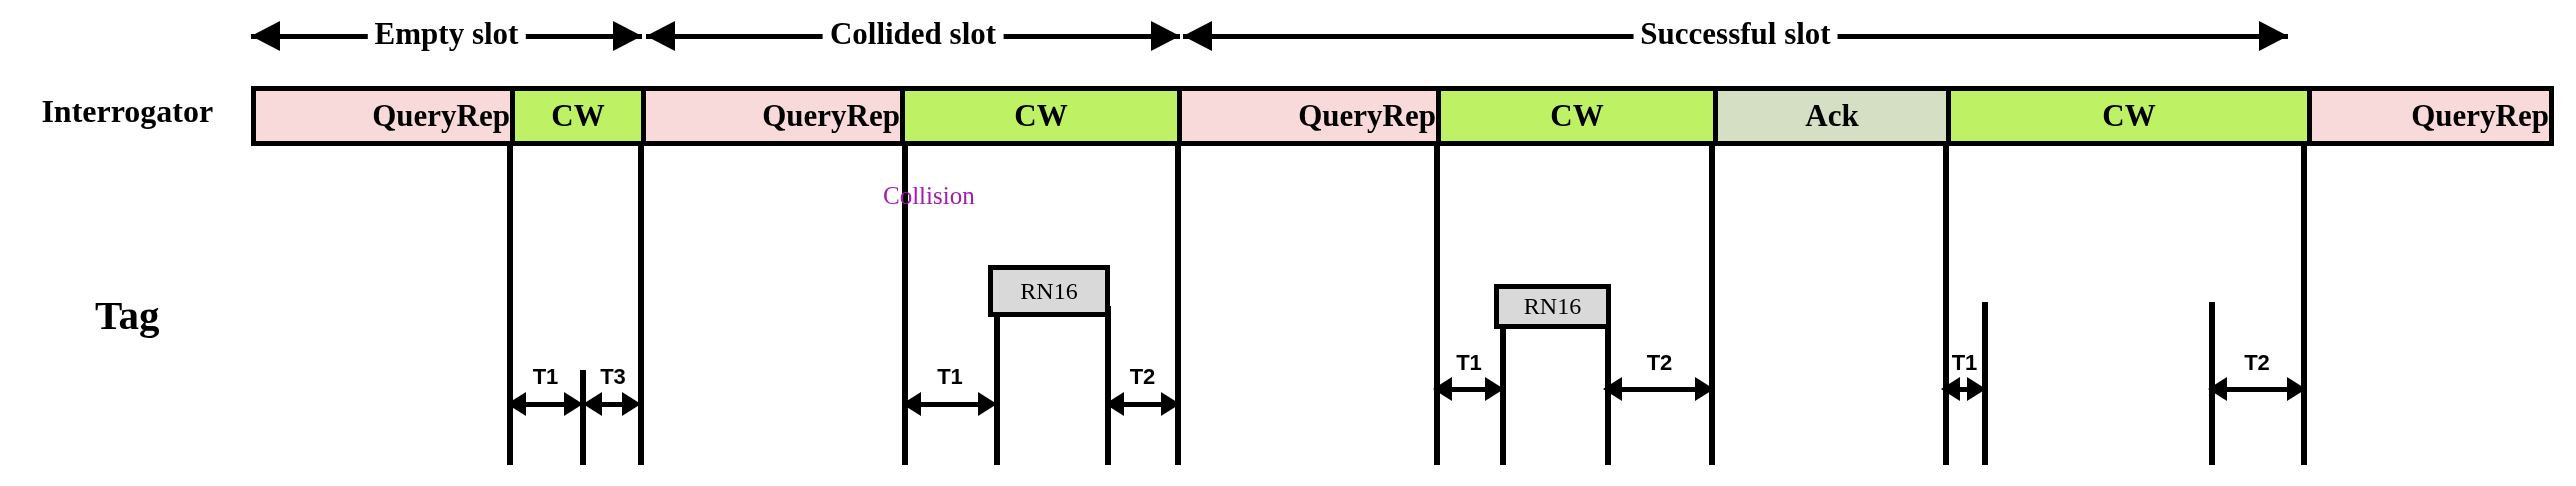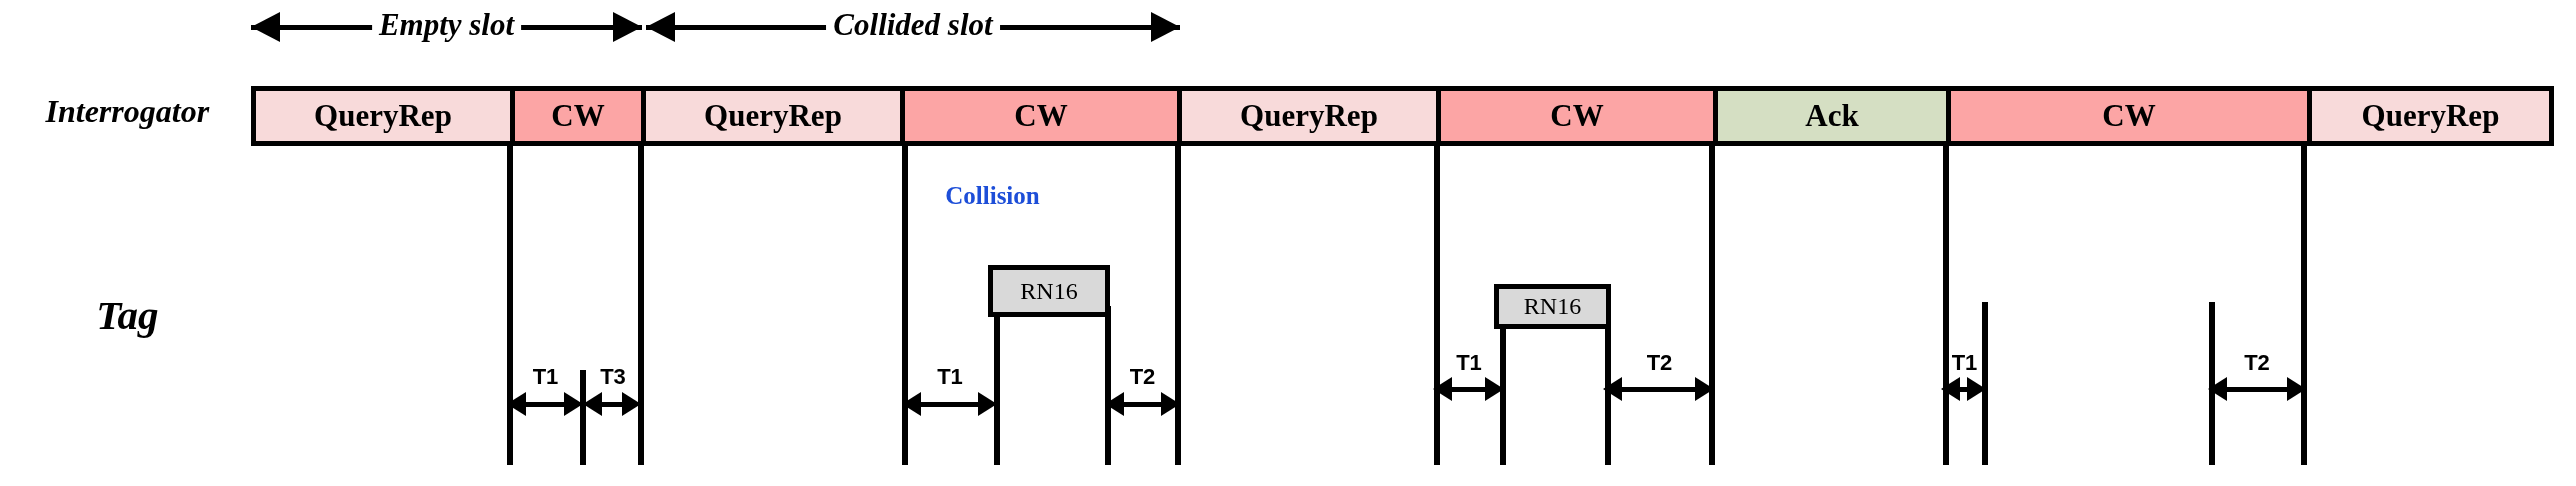--- a/index.html
+++ b/index.html
@@ -2,56 +2,56 @@
 <html style="font-size:11.7px"><head>
 <meta charset="utf-8">
 <style>
   html,body{margin:0;padding:0;background:#fff;}
   body{width:2576px;height:487px;position:relative;overflow:hidden;
        font-family:"Liberation Serif",serif;}
   .stage{position:absolute;left:0;top:0;width:2576px;height:487px;}
 
   
   .rowlabel{position:absolute;font-weight:bold;color:#000;
-            font-family:"Liberation Serif",serif;white-space:nowrap;font-style:italic;}
+            font-family:"Liberation Serif",serif;white-space:nowrap;}
   #lbl-interrogator{left:7.3px;top:93px;width:240px;text-align:center;font-size:32px;}
   #lbl-tag{left:7.3px;top:291px;width:240px;text-align:center;font-size:41px;}
 
   
-  .slot-header{position:absolute;height:42px;top:5px;font-style:italic;}
+  .slot-header{position:absolute;height:42px;top:14px;}
   .slot-header .hline{position:absolute;left:0;right:0;top:19.7px;height:5.1px;background:#000;}
   .slot-header .cap{position:absolute;top:-1.5px;left:50%;transform:translateX(-50%);
                     background:#fff;padding:0 7.3px;font-weight:bold;font-size:31px;
                     white-space:nowrap;line-height:42px;color:#000;}
   .arrowhead{position:absolute;top:6.6px;width:0;height:0;
              border-top:15.3px solid transparent;border-bottom:15.3px solid transparent;}
   .ah-left{left:0;border-right:29px solid #000;}
   .ah-right{right:0;border-left:29px solid #000;}
 
   
   #interrogator-row{position:absolute;left:251px;top:86px;height:60px;
                     border:5.1px solid #000;box-sizing:border-box;display:flex;}
   .msg{position:relative;height:100%;box-sizing:border-box;
        display:flex;align-items:center;justify-content:center;
        font-weight:bold;font-size:31px;color:#000;border-right:5.1px solid #000;}
   .msg:last-child{border-right:none;}
-  .msg-queryrep{background:#f8dada;}
-  .msg-cw{background:#fca5a5;}
+  .msg-queryrep{background:#f8dada;justify-content:flex-end;}
+  .msg-cw{background:#bef264;}
   .msg-ack{background:#d5dfc3;text-align:right;}
 
   
   .vline{position:absolute;width:5.8px;background:#000;}
 
   .pkt{position:absolute;background:#d9d9d9;border:5.8px solid #000;
        box-sizing:border-box;display:flex;align-items:center;justify-content:center;
        font-weight:normal;font-size:24px;color:#000;white-space:nowrap;
        font-family:"Liberation Serif",serif;}
 
-  .note{position:absolute;text-align:center;font-weight:bold;font-size:25px;
-        line-height:1.08;color:#1d4ed8;white-space:nowrap;}
+  .note{position:absolute;font-weight:normal;font-size:25px;
+        line-height:1.08;color:#a21caf;white-space:nowrap;}
 
   
   .dim{position:absolute;height:25px;}
   .dim .bar{position:absolute;left:10.2px;right:10.2px;top:9.5px;height:5.8px;background:#000;}
   .dim .tip{position:absolute;top:0;width:0;height:0;
             border-top:12.4px solid transparent;border-bottom:12.4px solid transparent;}
   .dim .tip-l{left:0;border-right:19px solid #000;}
   .dim .tip-r{right:0;border-left:19px solid #000;}
   .dimlabel{position:absolute;font-family:"Liberation Sans",sans-serif;
             font-weight:bold;font-size:22px;color:#000;text-align:center;white-space:nowrap;}
@@ -72,20 +72,26 @@
     <div class="cap">Empty slot</div>
   </div>
 
   <div class="slot-header" style="left:646px;width:534px;text-align:right;">
     <div class="hline"></div>
     <div class="arrowhead ah-left"></div>
     <div class="arrowhead ah-right"></div>
     <div class="cap">Collided slot</div>
   </div>
 
+  <div class="slot-header" style="left:1183px;width:1105px;">
+    <div class="hline"></div>
+    <div class="arrowhead ah-left"></div>
+    <div class="arrowhead ah-right"></div>
+    <div class="cap">Successful slot</div>
+  </div>
 
   <div id="interrogator-row">
     <div class="msg msg-queryrep" style="width:259px;">
         <span>QueryRep</span>
       </div>
     <div class="msg msg-cw" style="width:131px;">
         <span>CW</span>
       </div>
     <div class="msg msg-queryrep" style="width:259px;">
         <span>QueryRep</span>

